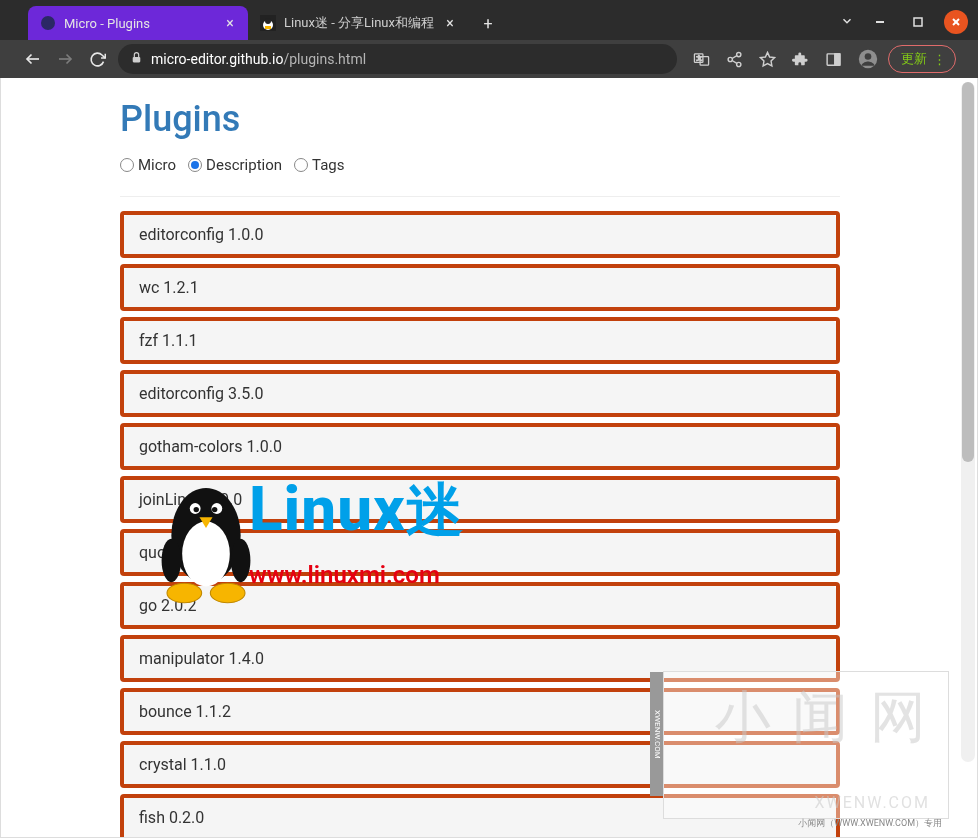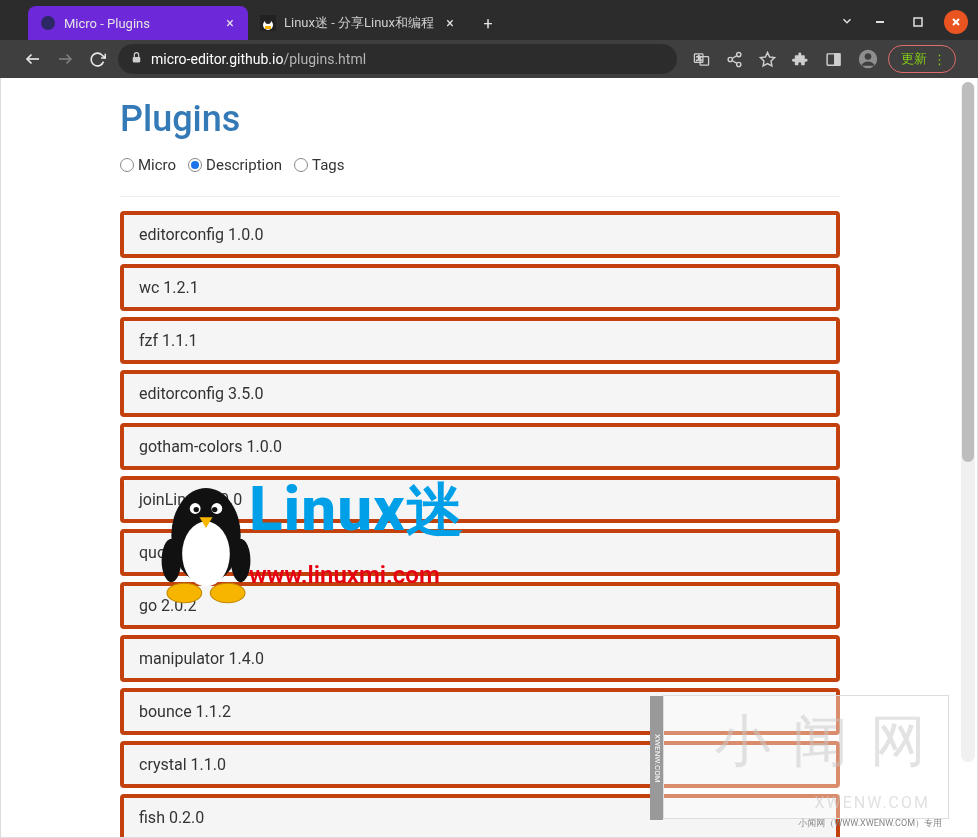--- a/index.html
+++ b/index.html
@@ -174,21 +174,21 @@
     pointer-events:none;
     font-size: 52px; font-weight:700;
     line-height:1;
   }
   .tux-overlay .linux { color:#00a0e9; font-size:62px; font-weight:800; letter-spacing:1px;}
   .tux-overlay .mi { color:#00a0e9; font-size:58px; }
   .tux-overlay .url { color:#e60012; font-size:24px; font-weight:600; }
   .tux-penguin { position:absolute; left:150px; top:398px; pointer-events:none; }
   .wm2 {
     position:absolute; right:28px; bottom:18px;
-    width: 286px; height: 124px;
+    width: 286px; height: 148px;
     border:1px solid #ddd;
     background: rgba(255,255,255,0.4);
     pointer-events:none;
   }
   .wm2-vert {
     position:absolute; left:-14px; top:0;
     width:13px; height:124px; background:#999;
     color:#fff; font-size:8px; writing-mode:vertical-rl;
     text-align:center; padding:4px 1px;
   }

